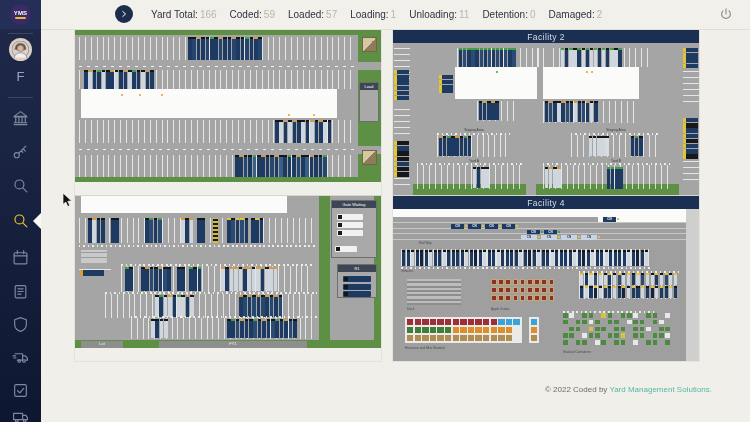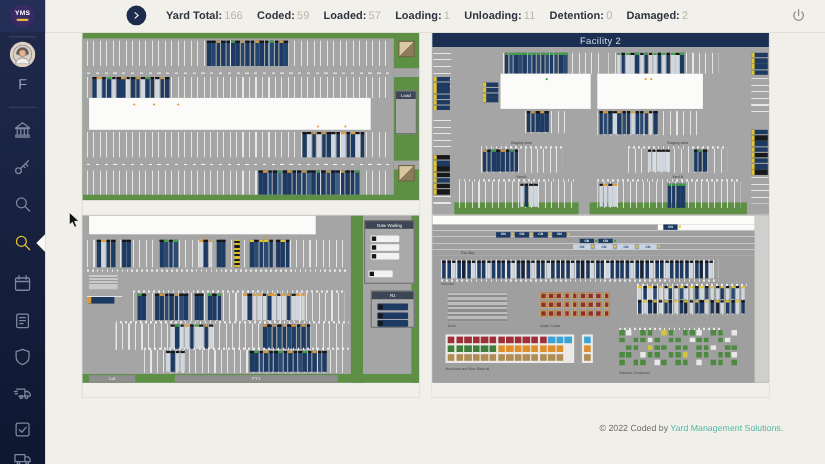--- a/index.html
+++ b/index.html
@@ -44,21 +44,21 @@
     background:#f2f0ea;border-bottom:1px solid #e2dfd6;z-index:4;
     display:flex;align-items:center;
   }
   .toggle-btn{
     position:absolute;left:74px;top:5px;width:18px;height:18px;border-radius:50%;
     background:#1d2b4d;display:flex;align-items:center;justify-content:center;cursor:pointer;
   }
   .toggle-btn svg{width:10px;height:10px;stroke:#fff;fill:none;stroke-width:1.6;stroke-linecap:round;}
   .stats{position:absolute;left:110px;top:0;height:29px;display:flex;align-items:center;gap:13px;white-space:nowrap;}
   .stat{font-size:10px;}
-  .stat b{color:#2e3341;font-weight:bold;}
+  .stat b{color:#2e3341;font-weight:normal;}
   .stat i{font-style:normal;color:#b9b5aa;margin-left:2px;}
   .search-wrap{position:absolute;left:559px;top:5px;width:110px;height:18px;background:#e9e7e0;border-radius:2px;display:flex;align-items:center;}
   .search-wrap input{
     flex:1;border:none;outline:none;background:transparent;font-size:9px;color:#555;
     padding:0 4px 0 7px;font-family:"Liberation Sans",sans-serif;
   }
   .search-wrap input::placeholder{color:#a09c90;}
   .search-icon svg{width:11px;height:11px;stroke:#8f8b80;fill:none;stroke-width:1.3;stroke-linecap:round;margin-right:6px;display:block;}
   .power-btn{position:absolute;left:678px;top:7px;width:14px;height:14px;color:#8f8b80;cursor:pointer;}
   .power-btn svg{width:14px;height:14px;stroke:currentColor;fill:none;stroke-width:1.3;stroke-linecap:round;}
@@ -554,20 +554,21 @@
       </div>
       <div style="position: absolute; left: 268px; top: 87.5px; width: 28px; height: 6px; background: rgb(29, 58, 99); border-radius: 1px;">
         <div style="position: absolute; left: 0.5px; top: 1px; width: 4px; height: 4px; background: rgb(22, 22, 22);"></div>
       </div>
       <div style="position: absolute; left: 268px; top: 95px; width: 28px; height: 6px; background: rgb(29, 58, 99); border-radius: 1px;">
         <div style="position: absolute; left: 0.5px; top: 1px; width: 4px; height: 4px; background: rgb(22, 22, 22);"></div>
       </div>
     </div>
 </div>
 <div class="facility" style="left:393px;top:196px">
+  <div class="fac-header">Facility 4</div>
   <div class="fac-body">
       <div style="position: absolute; left: 0px; top: 0px; width: 306px; height: 152px; background: rgb(159, 159, 159);"></div>
       <div style="position: absolute; left: 293px; top: 0px; width: 13px; height: 152px; background: rgb(207, 207, 205);"></div>
       <div style="position: absolute; left: 0px; top: 0px; width: 293px; height: 8px; background: rgb(251, 251, 250);"></div>
       <div style="position: absolute; left: 205px; top: 8px; width: 88px; height: 5px; background: rgb(251, 251, 250);"></div>
       <div style="position: absolute; left: 0px; top: 13px; width: 293px; height: 23px; background-image: repeating-linear-gradient(rgb(198, 198, 198) 0px, rgb(198, 198, 198) 1px, rgba(0, 0, 0, 0) 1px, rgba(0, 0, 0, 0) 5.75px);"></div>
       <div style="position: absolute; left: 210px; top: 8px; width: 13px; height: 4.5px; background: rgb(29, 58, 99); color: rgb(255, 255, 255); font-size: 3px; font-weight: bold; display: flex; align-items: center; justify-content: center;">CN</div>
       <div style="position: absolute; left: 223.8px; top: 9px; width: 2.4px; height: 2.4px; background: rgb(227, 196, 49);"></div>
       <div style="position: absolute; left: 58px; top: 15px; width: 13px; height: 4.5px; background: rgb(29, 58, 99); color: rgb(255, 255, 255); font-size: 3px; font-weight: bold; display: flex; align-items: center; justify-content: center;">CN</div>
       <div style="position: absolute; left: 71.8px; top: 16px; width: 2.4px; height: 2.4px; background: rgb(227, 196, 49);"></div>

